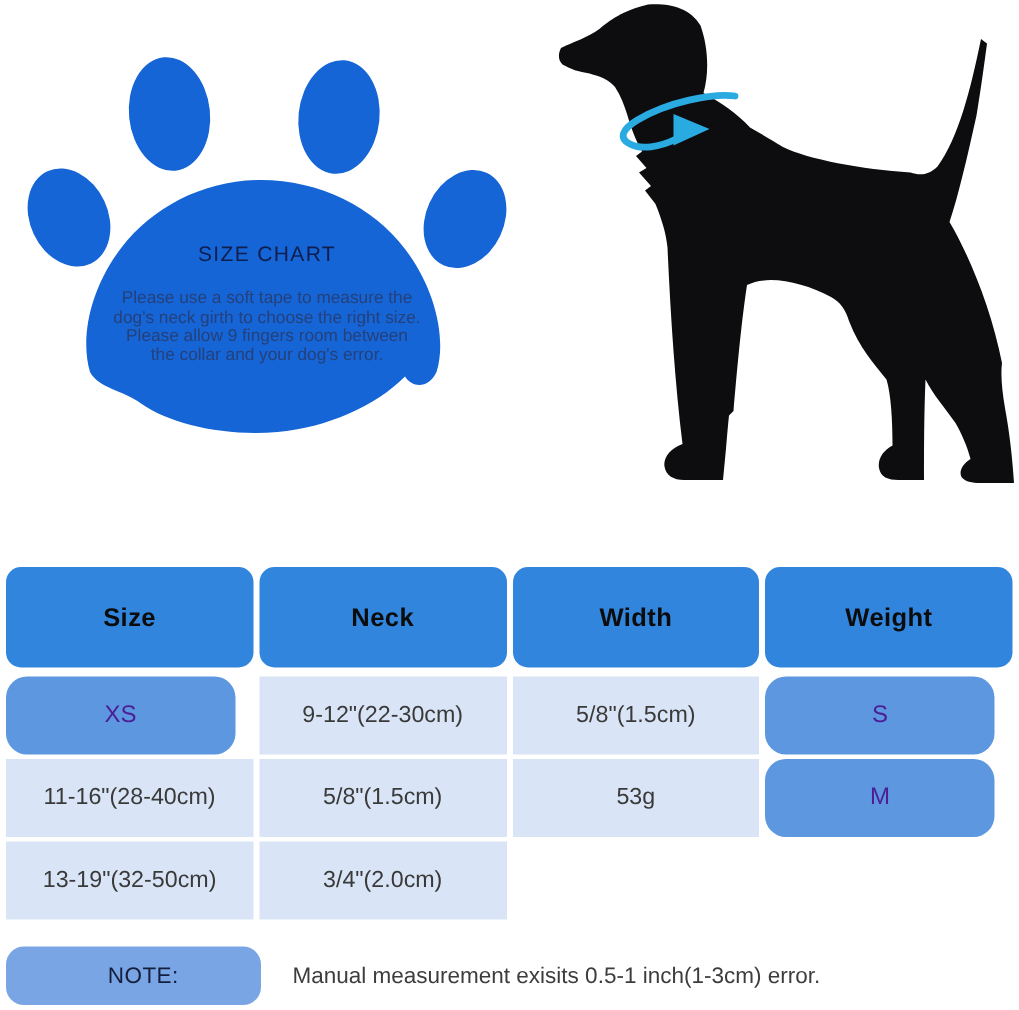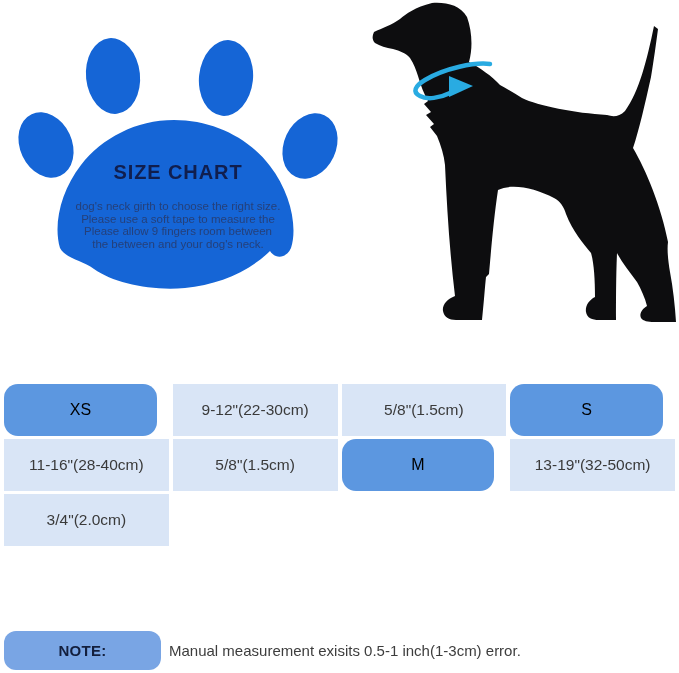--- a/index.html
+++ b/index.html
@@ -3,21 +3,21 @@
 <meta charset="utf-8">
 <style>
   html,body{margin:0;padding:0;background:#fff;}
   .stage{
     position:relative;width:679px;height:673px;background:#ffffff;
     font-family:"Liberation Sans",sans-serif;overflow:hidden;
   }
   
   .paw-svg{position:absolute;left:3px;top:8px;}
   .paw-text{position:absolute;left:30px;top:161px;width:296px;text-align:center;pointer-events:none;}
-  .paw-title{font-size:20px;font-weight:bold;letter-spacing:.9px;color:var(--navy_heading,#101E4E);}
+  .paw-title{font-size:14px;font-weight:normal;letter-spacing:.9px;color:var(--navy_heading,#101E4E);}
   .paw-lines{margin-top:16px;font-size:11.5px;line-height:12.5px;color:var(--navy_body,#25407A);}
   
   .dog-svg{position:absolute;left:370px;top:0;}
   
   .size-table{position:absolute;left:4px;right:4px;top:378px;}
   .thead{display:grid;grid-template-columns:repeat(4,1fr);column-gap:4px;}
   .th{
     height:67px;border-radius:10px;background:var(--header_blue,#3185DD);
     display:flex;align-items:center;justify-content:center;
     font-size:17px;font-weight:bold;color:#0c0c0c;letter-spacing:.3px;
@@ -26,30 +26,30 @@
   .td{
     background:var(--row_bg,#D9E5F6);
     display:flex;align-items:center;justify-content:center;
     font-size:15.5px;color:#3a3a3a;
   }
   .td-size{background:transparent;display:block;}
   .size-pill{
     height:100%;width:calc(100% - 12px);border-radius:14px;box-sizing:border-box;
     background:var(--pill_blue,#5C97E0);
     display:flex;align-items:center;justify-content:center;
-    font-size:16px;color:#000000;
+    font-size:16px;color:#4c1d95;
   }
   
   .note-row{position:absolute;left:4px;top:631px;display:flex;align-items:center;}
   .note-pill{
     width:157px;height:39px;border-radius:12px;background:var(--note_pill_blue,#79A5E4);
     display:flex;align-items:center;justify-content:center;
-    font-size:15px;font-weight:bold;color:#131F3D;letter-spacing:.3px;
+    font-size:15px;font-weight:normal;color:#131F3D;letter-spacing:.3px;padding-left:13px;
   }
-  .note-text{margin-left:8px;font-size:15px;color:#3d3d3d;}
+  .note-text{margin-left:21px;font-size:15px;color:#3d3d3d;}
 </style>
 </head>
 <body>
 
 <div class="stage">
 
   <svg class="paw-svg" width="350" height="315" viewBox="0 0 350 315" aria-hidden="true">
     <path fill="#1565D6" d="M 57 240
              C 50 216 58 183 78 157
              C 99 130 133 112 171 112
@@ -61,24 +61,24 @@
              C 79 252 63 251 57 240 Z"></path>
     <ellipse fill="#1565D6" cx="43" cy="137" rx="26" ry="34" transform="rotate(-25 43 137)"></ellipse>
     <ellipse fill="#1565D6" cx="110" cy="68" rx="27" ry="38" transform="rotate(-6 110 68)"></ellipse>
     <ellipse fill="#1565D6" cx="223" cy="70" rx="27" ry="38" transform="rotate(6 223 70)"></ellipse>
     <ellipse fill="#1565D6" cx="307" cy="138" rx="26" ry="34" transform="rotate(25 307 138)"></ellipse>
   </svg>
 
   <div class="paw-text">
     <div class="paw-title">SIZE CHART</div>
     <div class="paw-lines">
+      <div>Please use a soft tape to measure the</div>
       <div>dog's neck girth to choose the right size.</div>
-      <div>Please use a soft tape to measure the</div>
       <div>Please allow 9 fingers room between</div>
-      <div>the between and your dog's neck.</div>
+      <div>the collar and your dog's error.</div>
     </div>
   </div>
 
   <svg class="dog-svg" width="309" height="340" viewBox="0 0 309 340" aria-hidden="true">
     <path fill="#0D0D0F" d="M 4 32
              C 2 36 2 40 5 43
              C 10 46 16 48 23 49
              C 30 51 36 53 40 58
              C 44 64 46 70 48 76
              C 51 86 54 94 58 101
@@ -117,33 +117,40 @@
              C 122 76 110 68 99 62
              C 103 48 102 31 97 17
              C 90 5 76 2 62 3
              C 45 7 36 14 30 19
              C 22 25 12 28 4 32 Z"></path>
     <path stroke="#29ABE2" fill="none" stroke-width="4.5" stroke-linecap="round" d="M 120 64 C 105 62 75 68 55 80 C 45 86 42 92 50 96 C 57 100 70 98 80 93"></path>
     <polygon fill="#29ABE2" points="79,76 103,86 79,97"></polygon>
   </svg>
 
   <div class="size-table">
+    <div class="thead">
+      <div class="th">Size</div>
+      <div class="th">Neck</div>
+      <div class="th">Width</div>
+      <div class="th">Weight</div>
+    </div>
     <div class="tbody">
 
       <div class="td td-size">
         <div class="size-pill">XS</div>
       </div>
       <div class="td">9-12"(22-30cm)</div>
       <div class="td">5/8"(1.5cm)</div>
 
       <div class="td td-size">
         <div class="size-pill">S</div>
       </div>
       <div class="td">11-16"(28-40cm)</div>
       <div class="td">5/8"(1.5cm)</div>
+      <div class="td">53g</div>
 
       <div class="td td-size">
         <div class="size-pill">M</div>
       </div>
       <div class="td">13-19"(32-50cm)</div>
       <div class="td">3/4"(2.0cm)</div>
     </div>
   </div>
 
   <div class="note-row">

